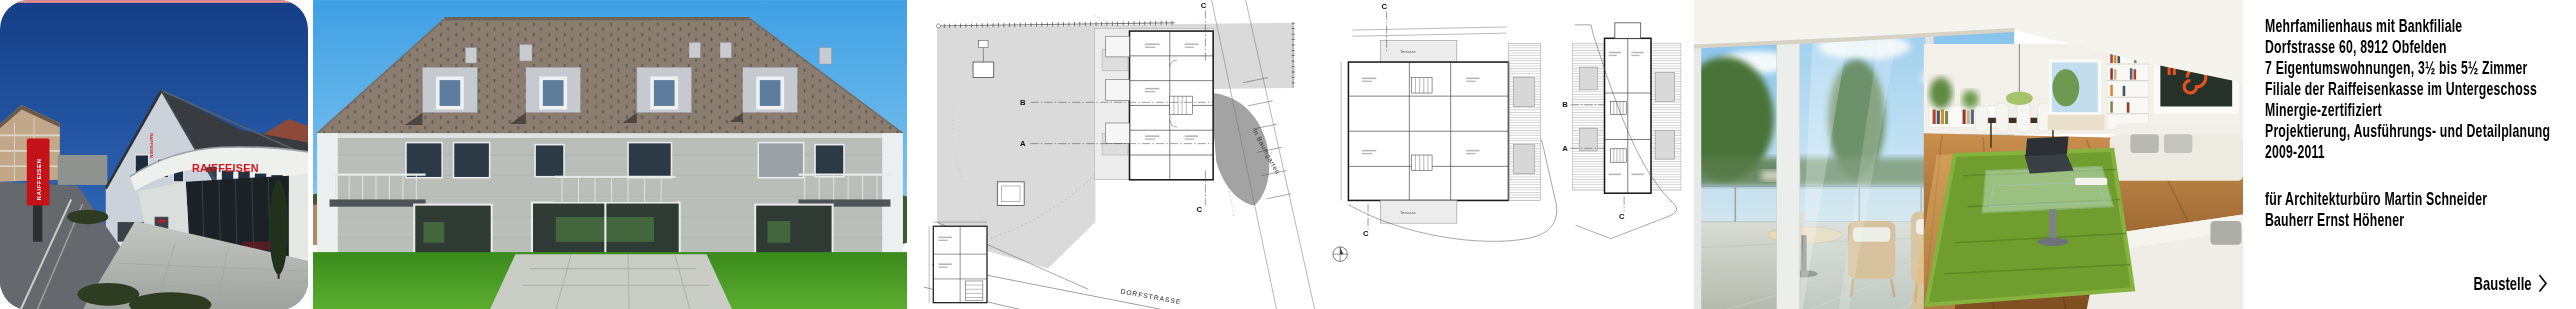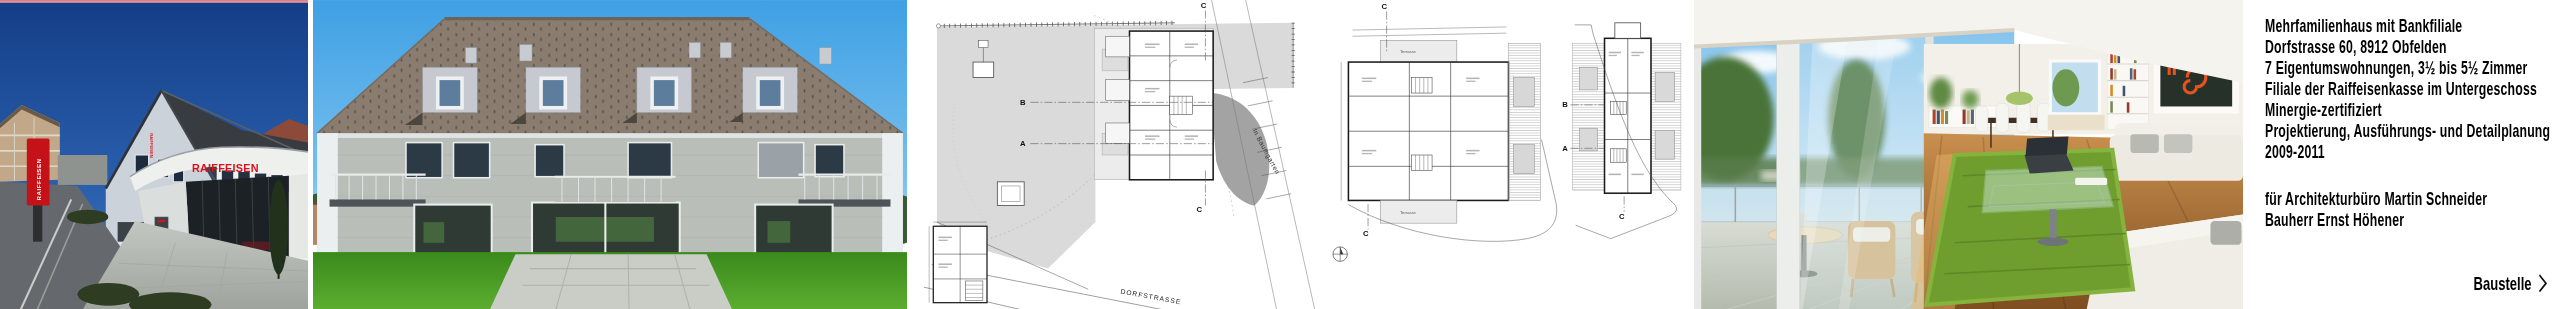--- a/index.html
+++ b/index.html
@@ -1,20 +1,20 @@
 <!DOCTYPE html>
 <html style="font-size:8.3px"><head>
 <meta charset="utf-8">
 <style>
   html,body{margin:0;padding:0;background:#ffffff;}
   .page{position:relative;width:2576px;height:310px;background:#fff;overflow:hidden;
         font-family:"Liberation Sans",sans-serif;}
   .photo{position:absolute;top:0;height:310px;overflow:hidden;}
   .photo svg{display:block;}
-  .p1{left:0;width:308px;}
+  .p1{left:0;width:308px;border-radius:29px;}
   .p2{left:313px;width:594px;}
   .plans-wrap{position:absolute;left:924px;top:0;width:759px;height:310px;}
   .render{left:1694px;width:549px;}
   .info{position:absolute;left:2265px;top:14.5px;color:#000;
         transform:scaleX(0.66);transform-origin:left top;white-space:nowrap;}
   .info .ln{font-size:18.6px;line-height:21px;font-weight:700;letter-spacing:0.3px;}
   .credits{margin-top:26px;}
   .sitelink{position:absolute;right:29px;top:273px;display:flex;align-items:center;
         cursor:pointer;transform:scaleX(0.70);transform-origin:right top;}
   .sitelink .lbl{font-size:18.6px;line-height:21px;font-weight:700;color:#000;white-space:nowrap;}

